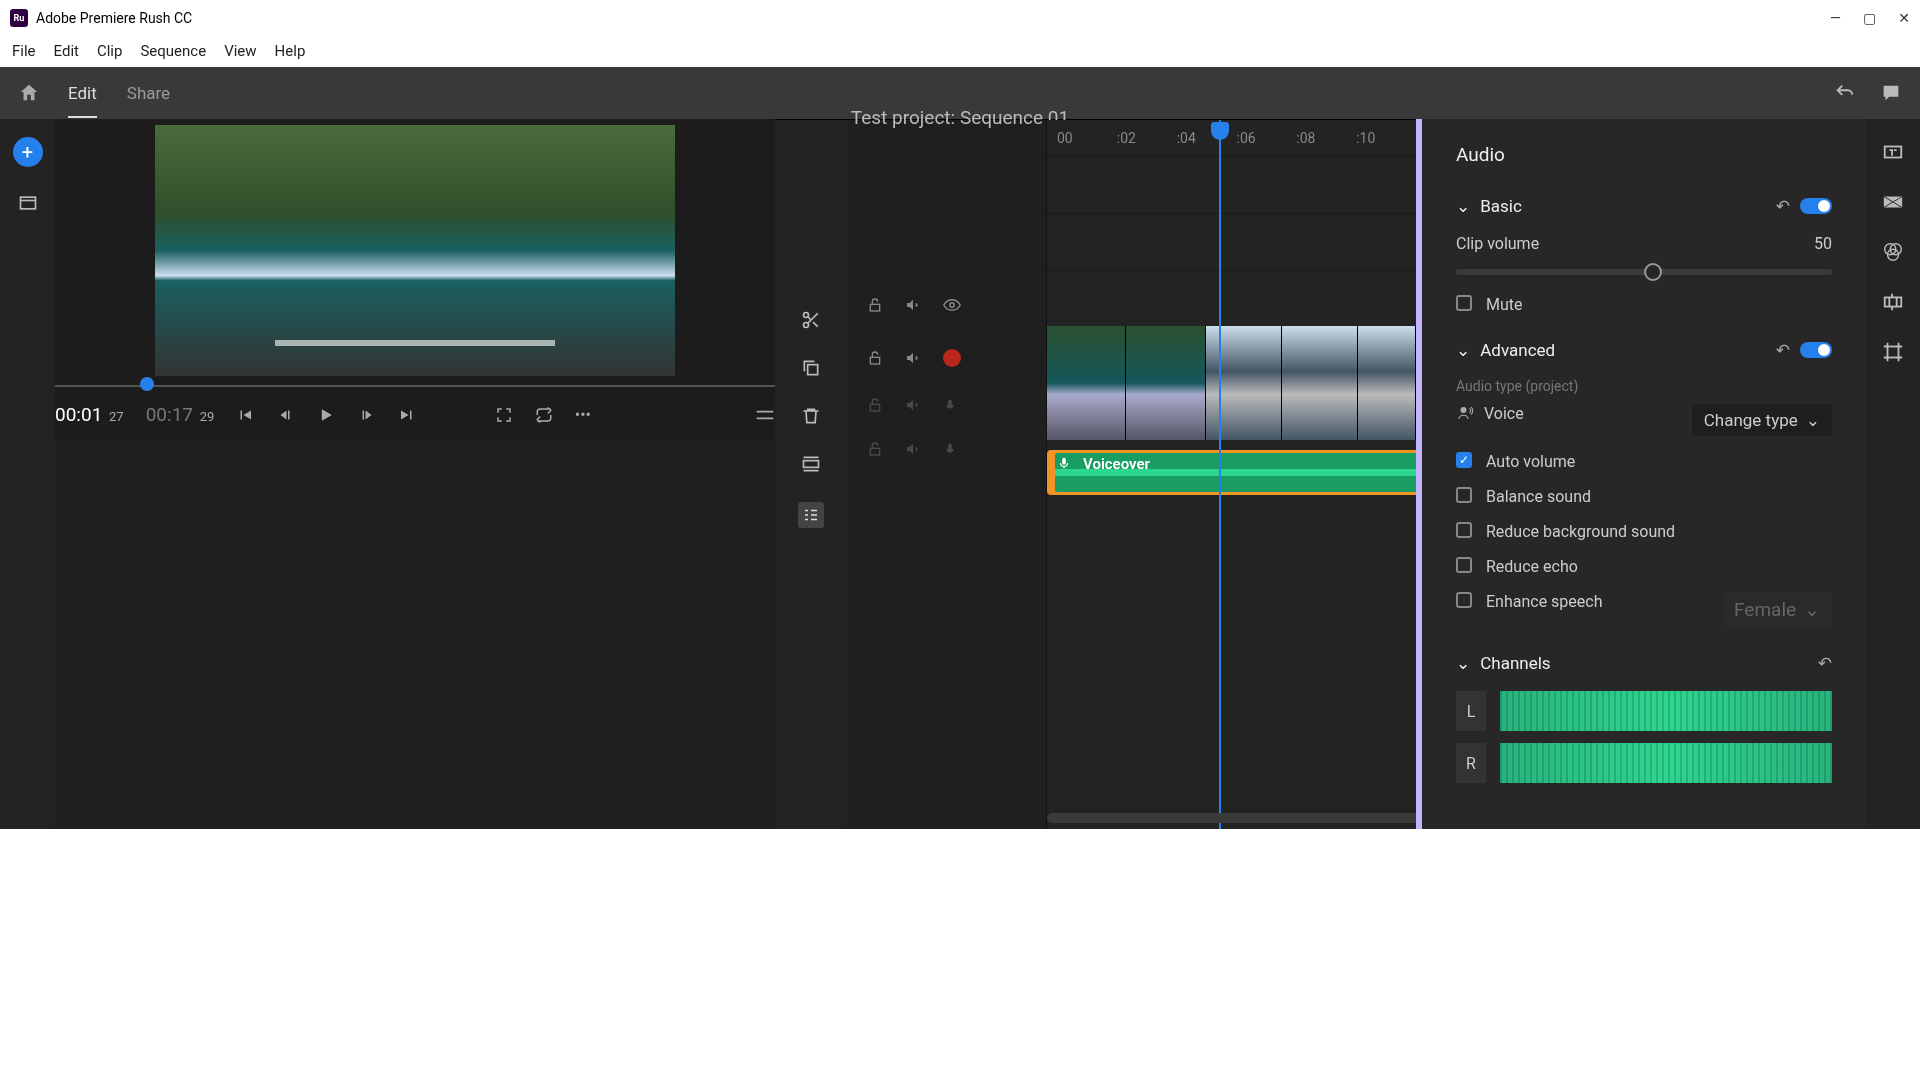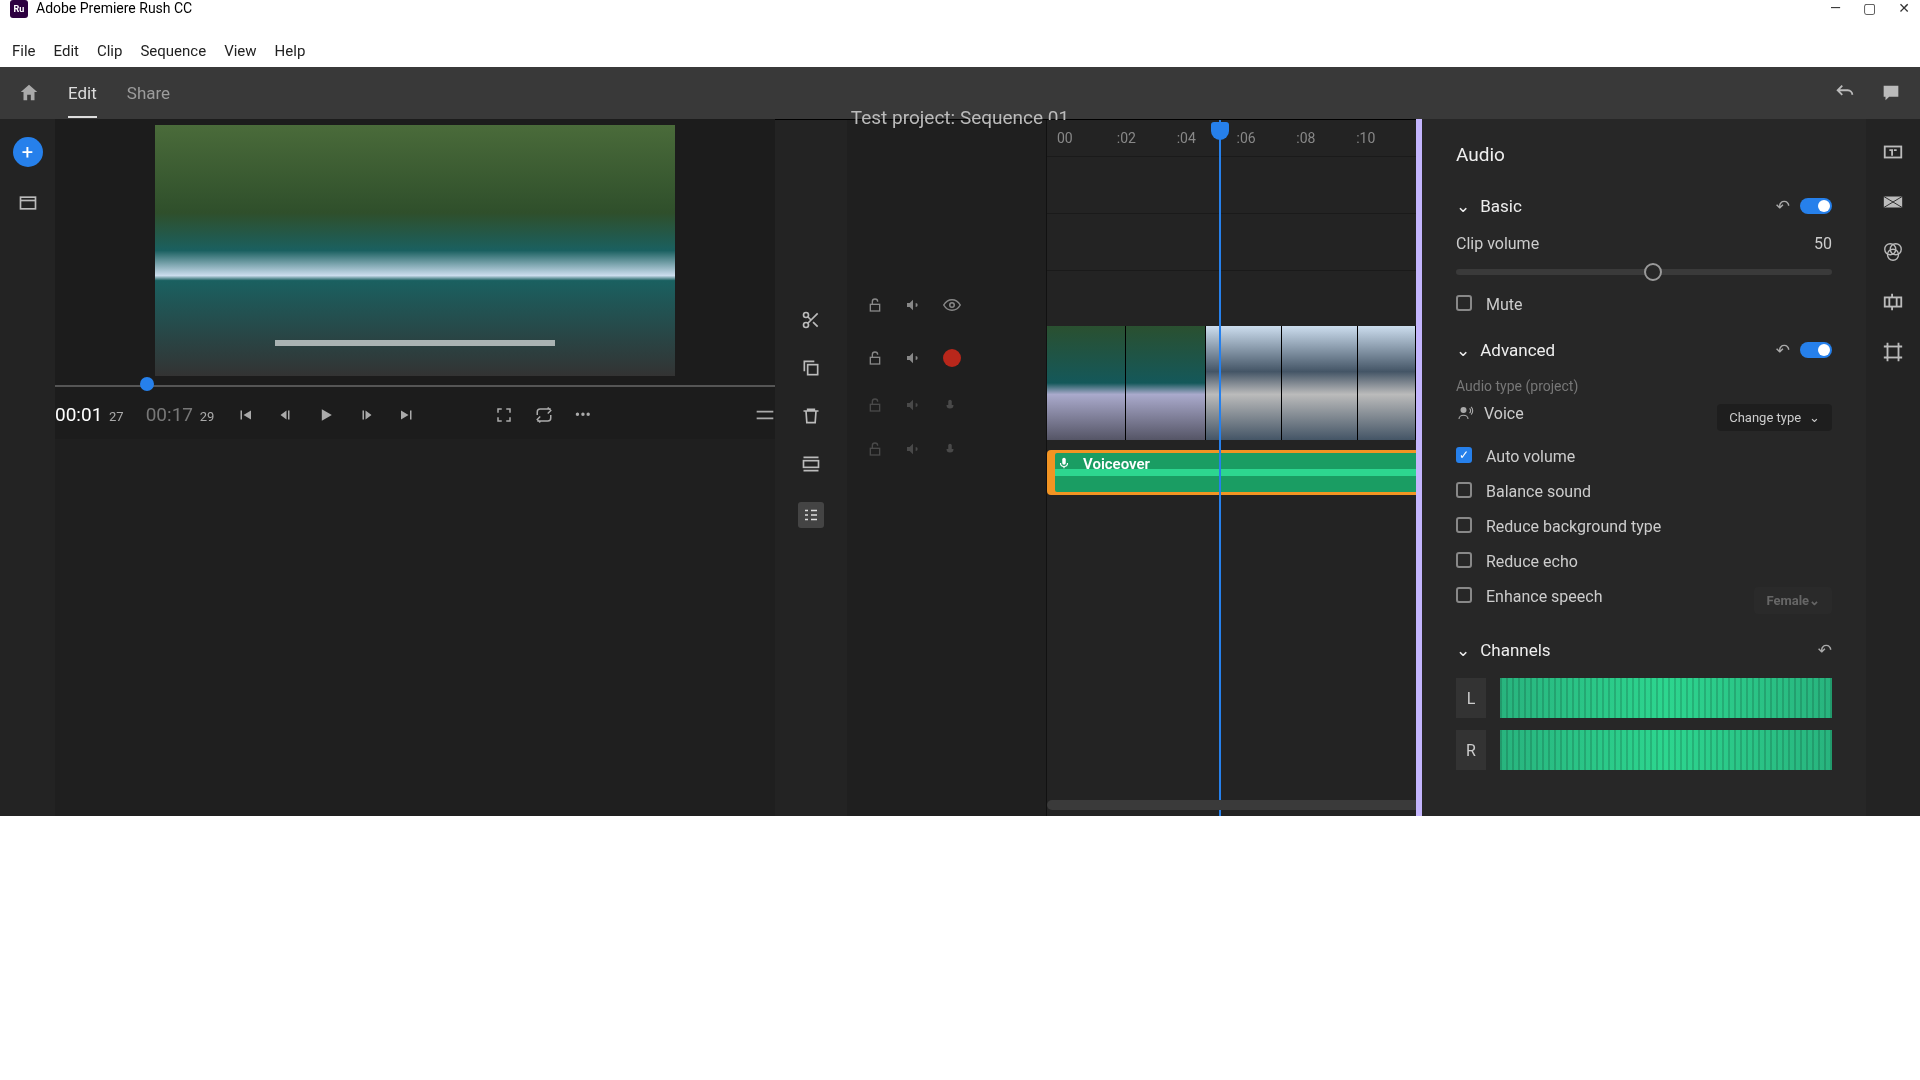--- a/index.html
+++ b/index.html
@@ -1,19 +1,19 @@
 <!DOCTYPE html>
 <html><head>
 <meta charset="utf-8">
 <style>
 * { margin:0; padding:0; box-sizing:border-box; font-family:-apple-system,BlinkMacSystemFont,"Segoe UI",Roboto,sans-serif; }
 body { background:#fff; overflow:hidden; }
 
 
-.titlebar { height:35px; display:flex; padding:0 10px; background:#fff; color:#000; font-size:14px; }
+.titlebar { height:35px; display:flex; align-items:center; padding:0 10px; background:#fff; color:#000; font-size:14px; }
 .titlebar .app-icon { width:18px; height:18px; background:#2d0040; color:#fff; font-size:9px; font-weight:700; display:flex; align-items:center; justify-content:center; border-radius:3px; margin-right:8px; }
 .titlebar .ctrls { margin-left:auto; display:flex; gap:22px; color:#333; }
 .titlebar .ctrls span { cursor:pointer; font-size:14px; }
 
 .menubar { height:32px; display:flex; align-items:center; gap:18px; padding:0 12px; background:#fff; font-size:15px; color:#222; }
 .menubar span { cursor:pointer; }
 
 
 .appbar { height:52px; background:#393939; display:flex; align-items:center; padding:0 18px; color:#bbb; }
 .appbar .home-ic { margin-right:28px; cursor:pointer; }
@@ -89,23 +89,23 @@
 .sechead .reset-ic { color:#aaa; cursor:pointer; }
 .toggle { width:32px; height:16px; border-radius:10px; background:#2680eb; position:relative; cursor:pointer; }
 .toggle::after { content:''; position:absolute; right:2px; top:2px; width:12px; height:12px; background:#fff; border-radius:50%; }
 .row { display:flex; margin-bottom:16px; font-size:16px; }
 .row .val { margin-left:auto; }
 .slider { height:6px; background:#3a3a3a; border-radius:3px; position:relative; margin-bottom:20px; }
 .slider .dot { position:absolute; left:50%; top:-6px; width:18px; height:18px; border-radius:50%; border:2px solid #999; background:#272727; }
 .cb { width:16px; height:16px; border:2px solid #888; border-radius:3px; margin-right:14px; display:flex; align-items:center; justify-content:center; cursor:pointer; }
 .cb.on { background:#2680eb; border-color:#2680eb; }
 .cb.on::after { content:'✓'; color:#fff; font-size:12px; }
-.changetype { background:#1e1e1e; padding:6px 12px; border-radius:4px; display:flex; align-items:center; gap:8px; cursor:pointer; font-size:13px; }
+.changetype { background:#1e1e1e; padding:6px 12px; border-radius:4px; display:flex; align-items:center; gap:8px; cursor:pointer; font-size:17px; }
 .subtle { color:#777; font-size:14px; margin-bottom:10px; }
-.disabled-sel { background:#2a2a2a; color:#666; padding:6px 12px; border-radius:4px; display:flex; align-items:center; margin-left:auto; font-size:13px;font-weight:bold; }
+.disabled-sel { background:#2a2a2a; color:#666; padding:6px 12px; border-radius:4px; display:flex; align-items:center; gap:8px; margin-left:auto; font-size:19px; }
 
 .chanrow { display:flex; align-items:center; gap:14px; margin-bottom:12px; }
 .chanlabel { width:30px; height:40px; background:#333; display:flex; align-items:center; justify-content:center; font-size:16px; color:#ccc; }
 .chanwave { flex:1; height:40px; background:linear-gradient(to right,#28b47e,#2dd68f,#28b47e); position:relative; }
 .chanwave::after { content:''; position:absolute; inset:0; background:repeating-linear-gradient(90deg,rgba(0,0,0,0.15) 0 2px,transparent 2px 6px); }
 
 
 .rightstrip { width:54px; background:#232323; display:flex; flex-direction:column; align-items:center; gap:28px; padding-top:22px; }
 
 svg { display:block; }
@@ -424,21 +424,21 @@
       <div class="row">
           <div class="cb on"></div>
           <span>Auto volume</span>
         </div>
       <div class="row">
           <div class="cb"></div>
           <span>Balance sound</span>
         </div>
       <div class="row">
           <div class="cb"></div>
-          <span>Reduce background type</span>
+          <span>Reduce background sound</span>
         </div>
       <div class="row">
           <div class="cb"></div>
           <span>Reduce echo</span>
         </div>
       <div class="row">
         <div class="cb"></div>
         <span>Enhance speech</span>
         <div class="disabled-sel">
             <span>Female</span>

